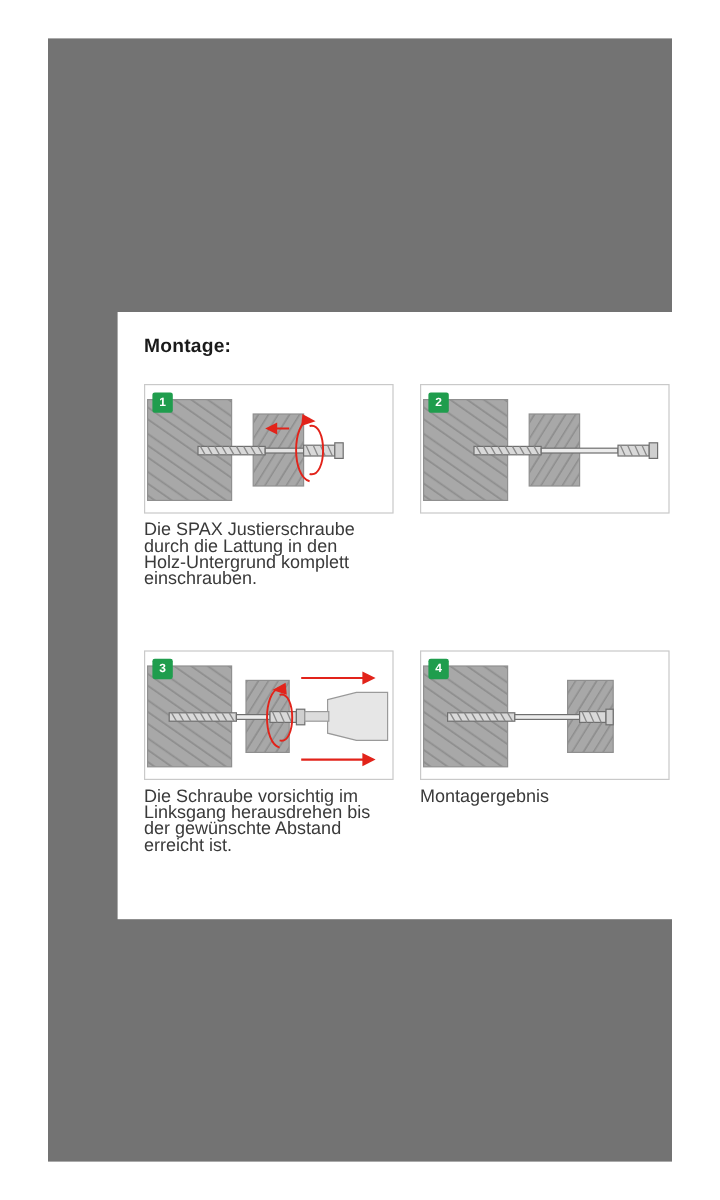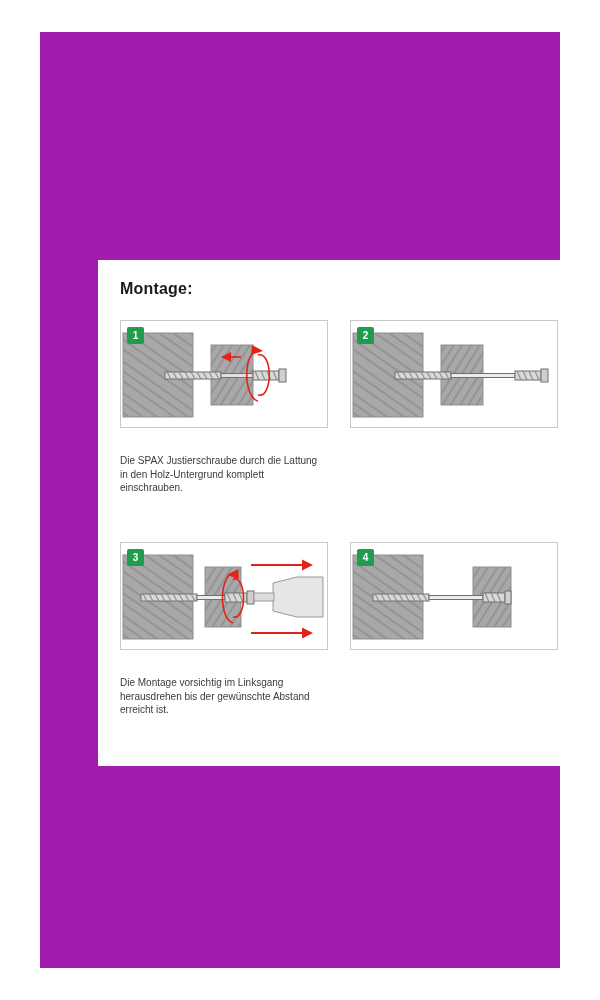--- a/index.html
+++ b/index.html
@@ -23,21 +23,21 @@
     width: 600px;
     height: 1000px;
     background: #ffffff;
   }
   #panel {
     position: absolute;
     left: 40px;
     top: 32px;
     width: 520px;
     height: 936px;
-    background: #a21caf;
+    background: #737373;
   }
 
   
   #card {
     position: absolute;
     left: 58px;
     top: 228px;
     width: 484px;
     height: 506px;
     background: #ffffff;
@@ -75,22 +75,22 @@
     background: #1f9d4d;
     color: #ffffff;
     font-size: 10px;
     font-weight: bold;
     line-height: 17px;
     text-align: center;
     border-radius: 2px;
     z-index: 5;
   }
   .caption {
-    margin-top: 26px;
-    font-size: 10px;
+    margin-top: 7px;
+    font-size: 15px;
     line-height: 13.5px;
     color: #3a3a3a;
     width: 200px;
   }
 
   .svgfig { position: absolute; left: 0; top: 0; }
 </style>
 </head>
 <body>
 
@@ -209,21 +209,21 @@
             <polygon points="117,26 106,32 118,36" fill="#e2231a"></polygon>
 
             <g stroke="#e2231a" stroke-width="1.8">
               <line x1="130" y1="22" x2="186" y2="22"></line>
               <line x1="130" y1="90" x2="186" y2="90"></line>
             </g>
             <polygon points="192,22 181,16.5 181,27.5" fill="#e2231a"></polygon>
             <polygon points="192,90 181,84.5 181,95.5" fill="#e2231a"></polygon>
           </svg>
         </div>
-        <div class="caption">Die Montage vorsichtig im Linksgang herausdrehen bis der gewünschte Abstand erreicht ist.</div>
+        <div class="caption">Die Schraube vorsichtig im Linksgang herausdrehen bis der gewünschte Abstand erreicht ist.</div>
       </div>
 
       <div class="step" style="left:252px; top:282px;">
         <div class="step-figure">
           <div class="badge">4</div>
           <svg class="svgfig" width="208" height="108" viewBox="0 0 208 108">
             <defs>
               <pattern id="wg4" width="26" height="26" patternUnits="userSpaceOnUse" patternTransform="rotate(35)">
                 <rect width="26" height="26" fill="#a8a8a8"></rect>
                 <path d="M0 6 H26 M0 14 H26 M0 22 H26" stroke="#8d8d8d" stroke-width="1.4" fill="none"></path>
@@ -238,17 +238,18 @@
             <g stroke="#6f6f6f" stroke-width="1">
               <rect x="22" y="51" width="56" height="7" fill="#d9d9d9"></rect>
               <path d="M24 51 l4 7 M30 51 l4 7 M36 51 l4 7 M42 51 l4 7 M48 51 l4 7 M54 51 l4 7 M60 51 l4 7 M66 51 l4 7 M72 51 l4 7" stroke="#8a8a8a" stroke-width="1.1" fill="none"></path>
               <rect x="78" y="52.5" width="54" height="4" fill="#ececec"></rect>
               <rect x="132" y="50" width="22" height="9" fill="#d9d9d9"></rect>
               <path d="M134 50 l4 9 M140 50 l4 9 M146 50 l4 9" stroke="#8a8a8a" stroke-width="1.1" fill="none"></path>
               <rect x="154" y="48" width="6" height="13" fill="#cfcfcf"></rect>
             </g>
           </svg>
         </div>
+        <div class="caption">Montagergebnis</div>
       </div>
 
     </div>
   </div>
 </div>
 
 </body></html>

